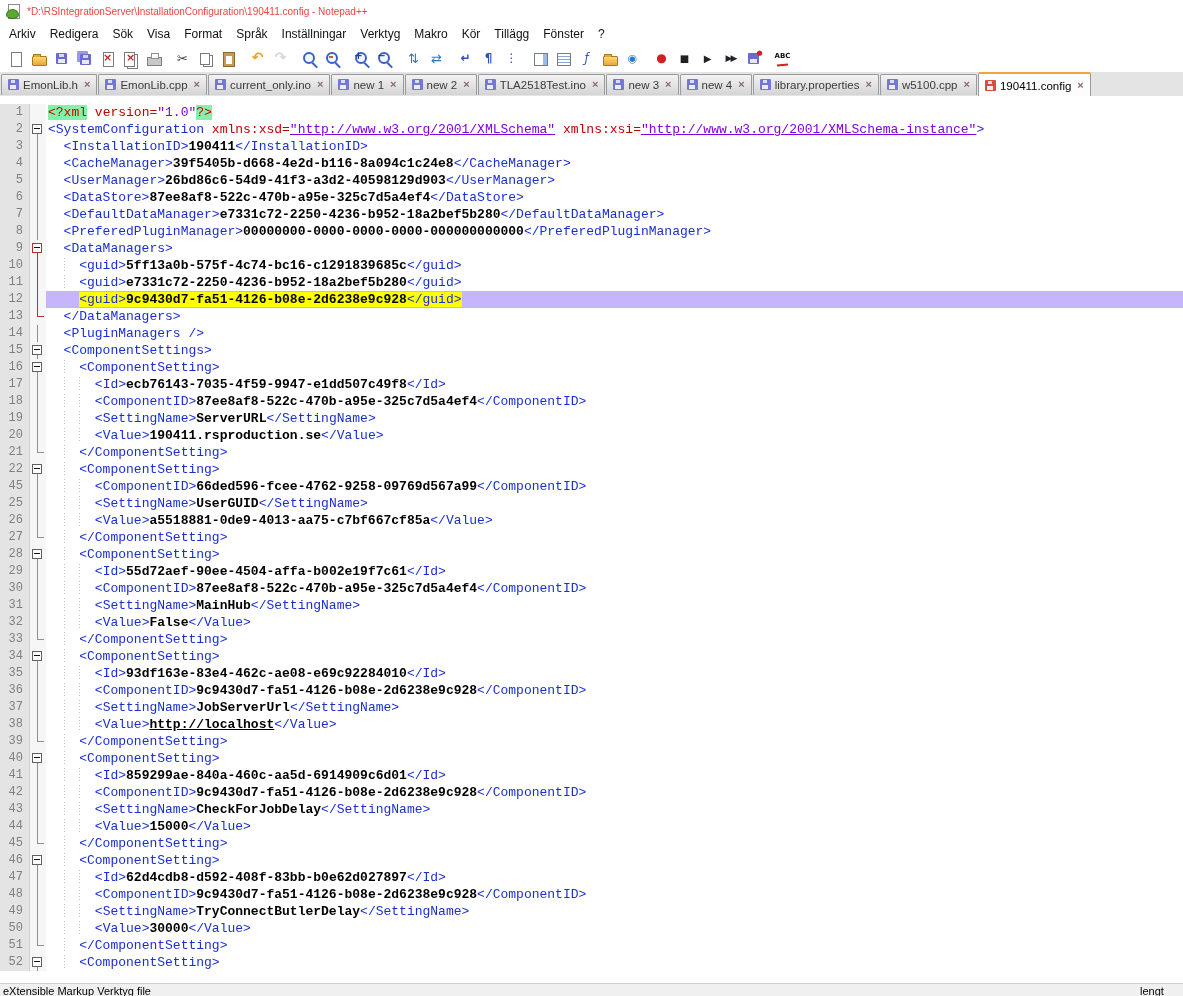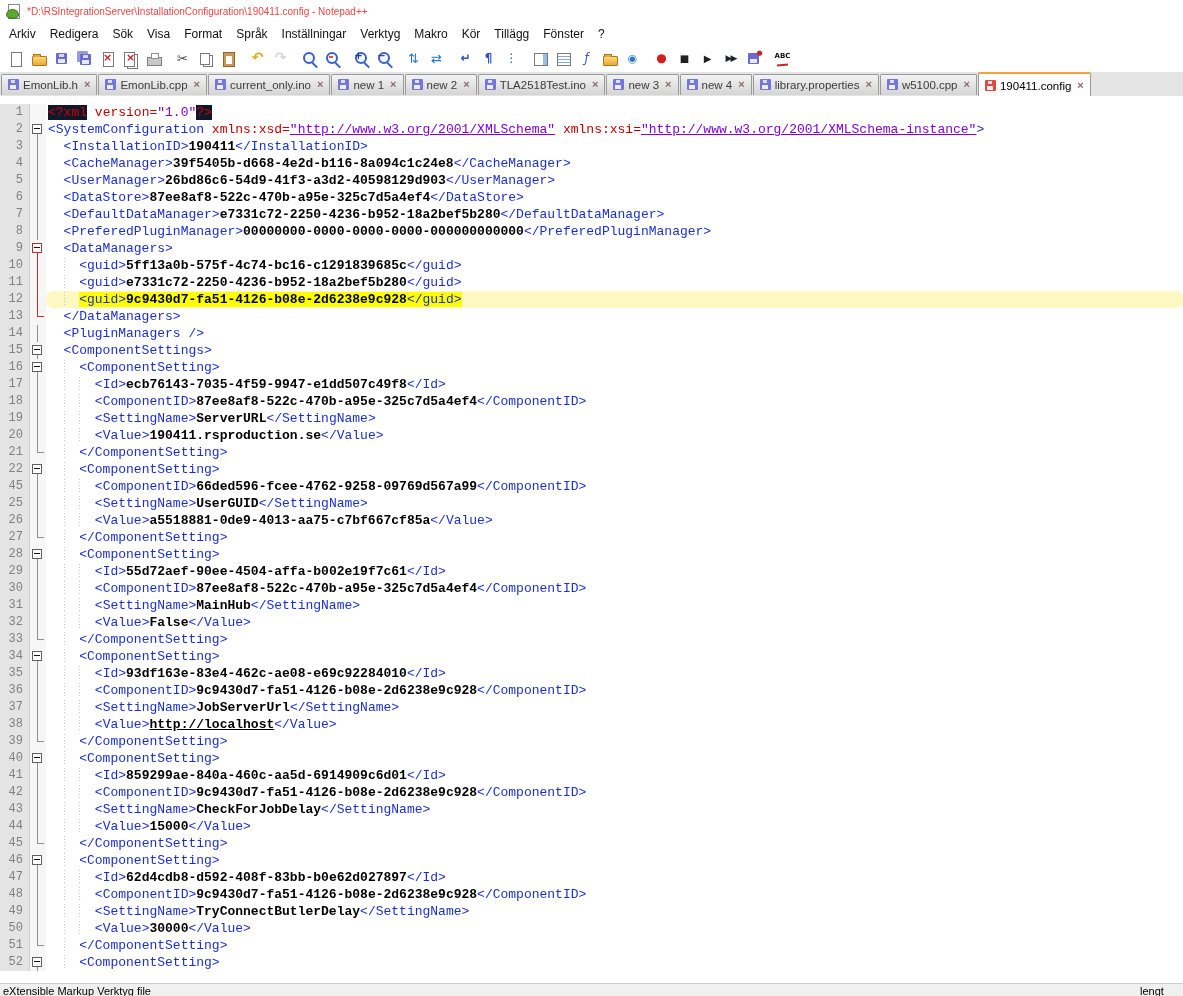--- a/index.html
+++ b/index.html
@@ -86,31 +86,31 @@
   .lfold{width:16px;flex:0 0 16px;background:#f6f6f6;position:relative;}
   .fv{position:absolute;left:7px;top:0;bottom:0;width:1px;background:#909090;}
   .fv.half{bottom:auto;height:9px;}
   .fh{position:absolute;left:8px;top:8px;width:6px;height:1px;background:#909090;}
   .fvb{position:absolute;left:7px;top:13px;bottom:0;width:1px;background:#909090;}
   .fbox{position:absolute;left:2px;top:3px;width:8px;height:8px;border:1px solid #606060;background:#fff;}
   .fbox::after{content:"";position:absolute;left:1px;top:3px;width:6px;height:1px;background:#101010;}
   .lfold.r .fv,.lfold.r .fh,.lfold.r .fvb{background:#b83030;}
   .lfold.r .fbox{border-color:#b83030;}
   .code{display:block;flex:1;white-space:pre;padding-left:2px;}
-  .row.cur .code{background:#fef9c3;border-radius:7px;}
+  .row.cur .code{background:#c4b5fd;}
   .row.mark .tk{background:#ffff00;}
   .iu{white-space:pre;}
   .iu.g{background-image:repeating-linear-gradient(to bottom,#c4c4c4 0 1px,transparent 1px 3px);
         background-size:1px 100%;background-repeat:no-repeat;background-position:0 0;}
   .tk-tag{color:#1b2fd0;}
   .tk-txt{color:#000;font-weight:bold;}
   .tk-attr{color:#c00000;}
   .tk-str{color:#8000e0;}
   .tk-strl{color:#8000e0;text-decoration:underline;}
-  .tk-decl{color:#d00000;background:#0f172a;}
+  .tk-decl{color:#d00000;background:#86efac;}
   .tk-lnk{color:#000;font-weight:bold;text-decoration:underline;}
   .tk-pl{color:#000;}
 
   
   .statusbar{position:absolute;left:0;right:0;bottom:0;height:11px;background:#f0f0f0;border-top:1px solid #cfcfcf;
              font-size:11px;color:#000;overflow:hidden;padding:1px 0 0 3px;white-space:nowrap;}
   .sb-right{position:absolute;left:1140px;top:1px;}
 </style>
 </head>
 <body>

